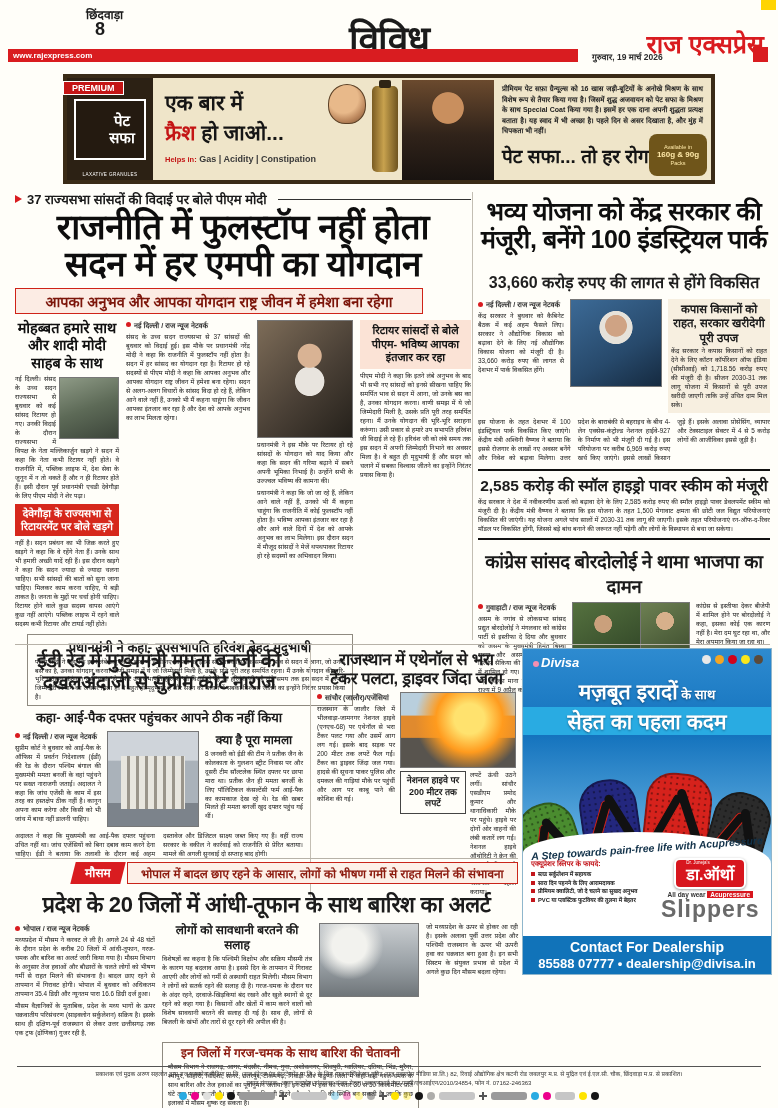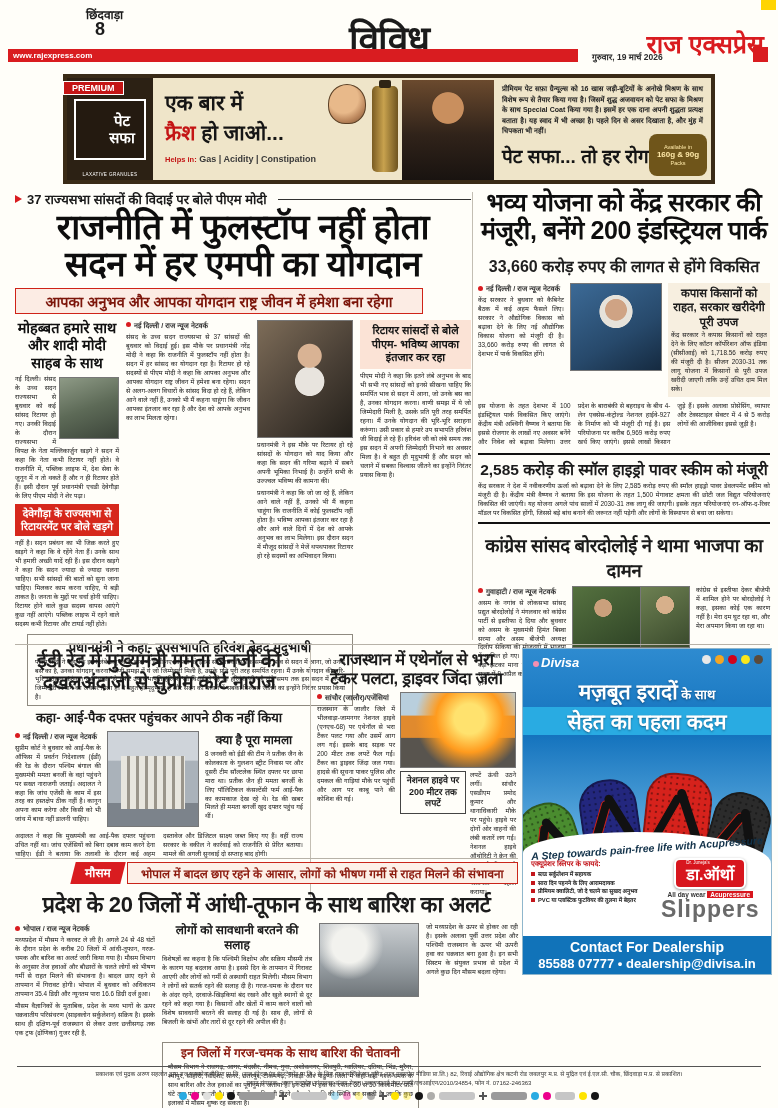--- a/index.html
+++ b/index.html
@@ -71,23 +71,23 @@
              background:linear-gradient(160deg,#8e9a86 0%,#5d6a57 50%,#3c453a);border:1px solid #777;}
   .box-red{background:#d6281c;color:#fff;font-size:10.5px;font-weight:800;text-align:center;padding:3px 2px;margin:3px 0;line-height:1.25;}
   .hari-box{grid-column:1/4;border:1px solid #8f8a80;padding:3px 7px;margin-top:5px;margin-left:12px;}
   .hari-t{font-size:13px;font-weight:800;text-align:center;margin-bottom:2px;}
   .modi-photo{width:100%;height:118px;border:1px solid #777;box-sizing:border-box;margin-bottom:3px;
     background:radial-gradient(circle at 55% 30%,#d9b394 0 12%,transparent 13%),
                radial-gradient(circle at 55% 52%,#e8e4de 0 18%,transparent 19%),
                linear-gradient(135deg,#7d6c58 0%,#4a4036 55%,#24201a 100%);}
 
   
-  .rcol{left:478px;top:188px;width:292px;}
+  .rcol{left:478px;top:197px;width:292px;}
   .r-h{font-size:25px;font-weight:800;text-align:center;line-height:1.12;color:#0e0e0e;letter-spacing:-.4px;}
-  .r-sub{font-size:16px;font-weight:600;text-align:center;margin-top:11px;color:#1f1f1f;}
+  .r-sub{font-size:16px;font-weight:600;text-align:center;margin-top:18px;color:#1f1f1f;}
   .r-grid{display:grid;grid-template-columns:86px 92px 1fr;grid-column-gap:6px;margin-top:6px;}
   .vaish-photo{width:100%;height:88px;border:1px solid #777;box-sizing:border-box;
     background:radial-gradient(circle at 50% 30%,#cfa384 0 14%,transparent 15%),
                radial-gradient(circle at 50% 32%,#e6e2da 0 22%,transparent 23%),
                linear-gradient(150deg,#3c6a96 0%,#27496b 60%,#152a40);}
   .box-kapas{background:#f7efe0;padding:3px;}
   .box-kapas .t{font-size:11.5px;font-weight:800;text-align:center;line-height:1.25;margin-bottom:2px;}
   .r-body3{margin-top:5px;column-count:3;column-gap:7px;}
   .hydro{margin-top:6px;border-top:2px solid #111;border-bottom:2px solid #111;padding:2px 0 4px 0;}
   .hydro-t{font-size:15.5px;font-weight:800;text-align:center;margin:1px 0 2px 0;}
@@ -289,21 +289,21 @@
         <div class="hari-t">प्रधानमंत्री ने कहा- उपसभापति हरिवंश बेहद मृदुभाषी</div>
         <div class="body-txt">पीएम मोदी ने कहा कि इतने लंबे अनुभव के बाद भी सभी नए सांसदों को इनसे सीखना चाहिए कि समर्पित भाव से सदन में आना, जो उनके बस का है, उनका योगदान करना। वाणी समझ में ये जो जिम्मेदारी मिली है, उसके प्रति पूरी तरह समर्पित रहना। मैं उनके योगदान की भूरि-भूरि सराहना करूंगा। उसी प्रकार से हमारे उप सभापति हरिवंश जी विदाई ले रहे हैं। हरिवंश जी को लंबे समय तक इस सदन में अपनी जिम्मेदारी निभाने का अवसर मिला है। वे बहुत ही मृदुभाषी हैं और सदन को चलाने में सबका विश्वास जीतने का इन्होंने निरंतर प्रयास किया है।</div>
       </div>
     </div>
   </div>
 
   <div class="abs rule-v" style="left:472px;top:192px;height:448px;"></div>
 
   <div class="abs rcol">
     <div class="r-h">भव्य योजना को केंद्र सरकार की</div>
-    <div class="r-h">मंजूरी, बनेंगे 200 इंडस्ट्रियल पार्क</div>
+    <div class="r-h">मंजूरी, बनेंगे 100 इंडस्ट्रियल पार्क</div>
     <div class="r-sub">33,660 करोड़ रुपए की लागत से होंगे विकसित</div>
     <div class="r-grid">
       <div>
         <div class="byline">नई दिल्ली / राज न्यूज नेटवर्क</div>
         <div class="body-txt">केंद्र सरकार ने बुधवार को कैबिनेट बैठक में कई अहम फैसले लिए। सरकार ने औद्योगिक विकास को बढ़ावा देने के लिए नई औद्योगिक विकास योजना को मंजूरी दी है। 33,660 करोड़ रुपए की लागत से देशभर में पार्क विकसित होंगे।</div>
       </div>
       <div class="vaish-photo"></div>
       <div class="box-kapas">
         <div class="t">कपास किसानों को राहत, सरकार खरीदेगी पूरी उपज</div>
         <div class="body-txt">केंद्र सरकार ने कपास किसानों को राहत देने के लिए कॉटन कॉर्पोरेशन ऑफ इंडिया (सीसीआई) को 1,718.56 करोड़ रुपए की मंजूरी दी है। सीजन 2030-31 तक लागू योजना में किसानों से पूरी उपज खरीदी जाएगी ताकि उन्हें उचित दाम मिल सके।</div>

